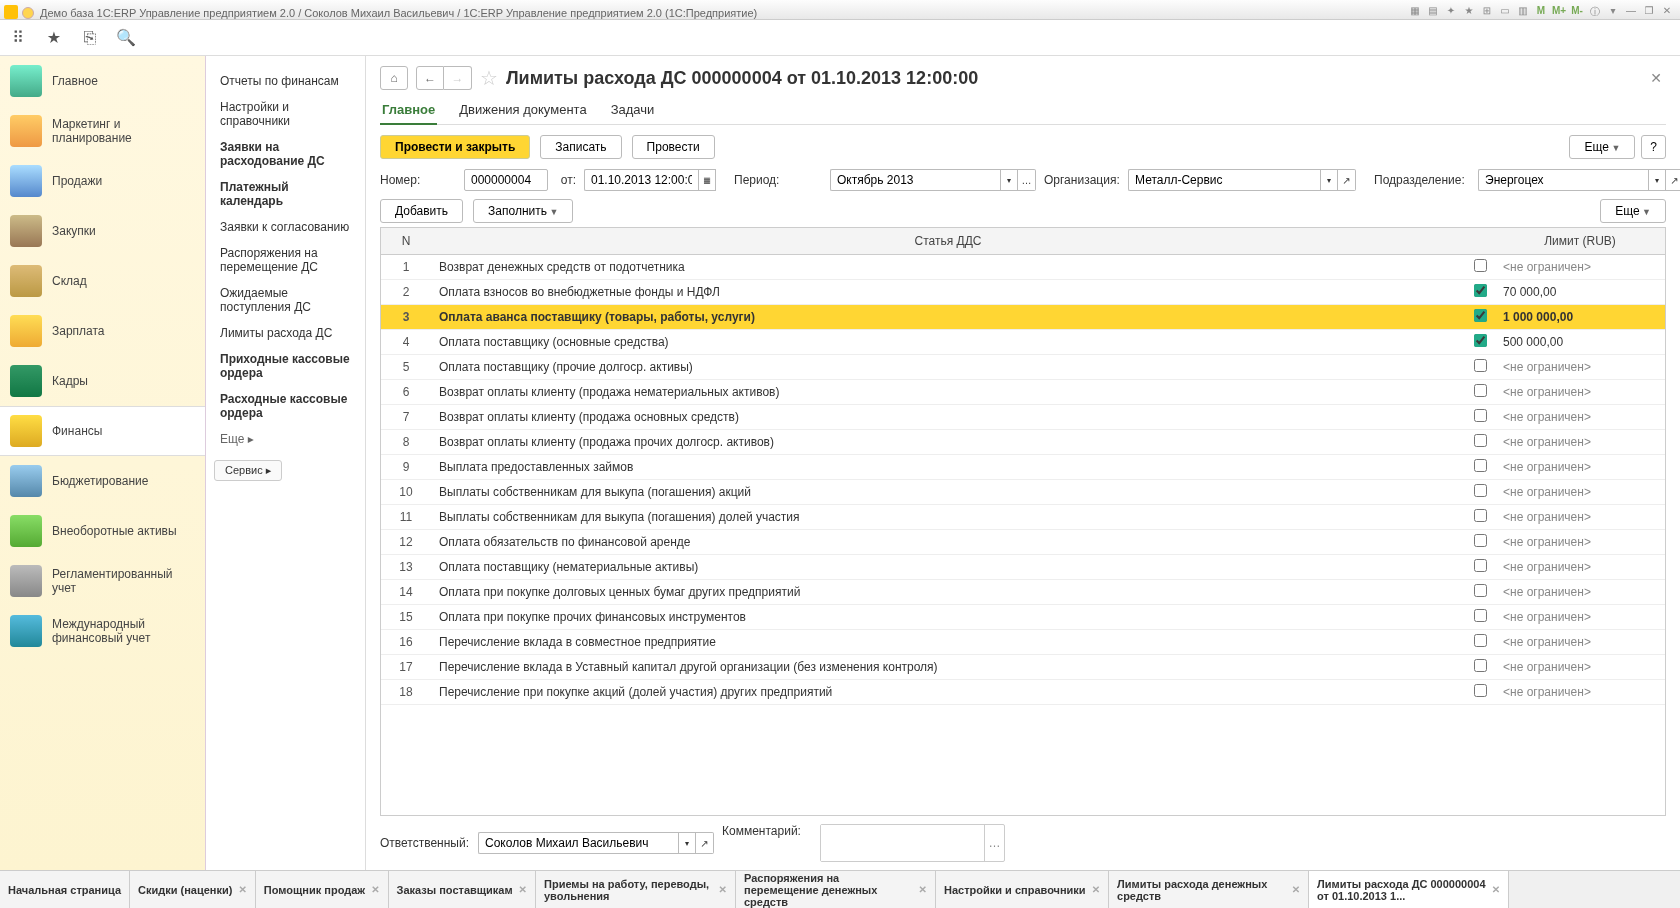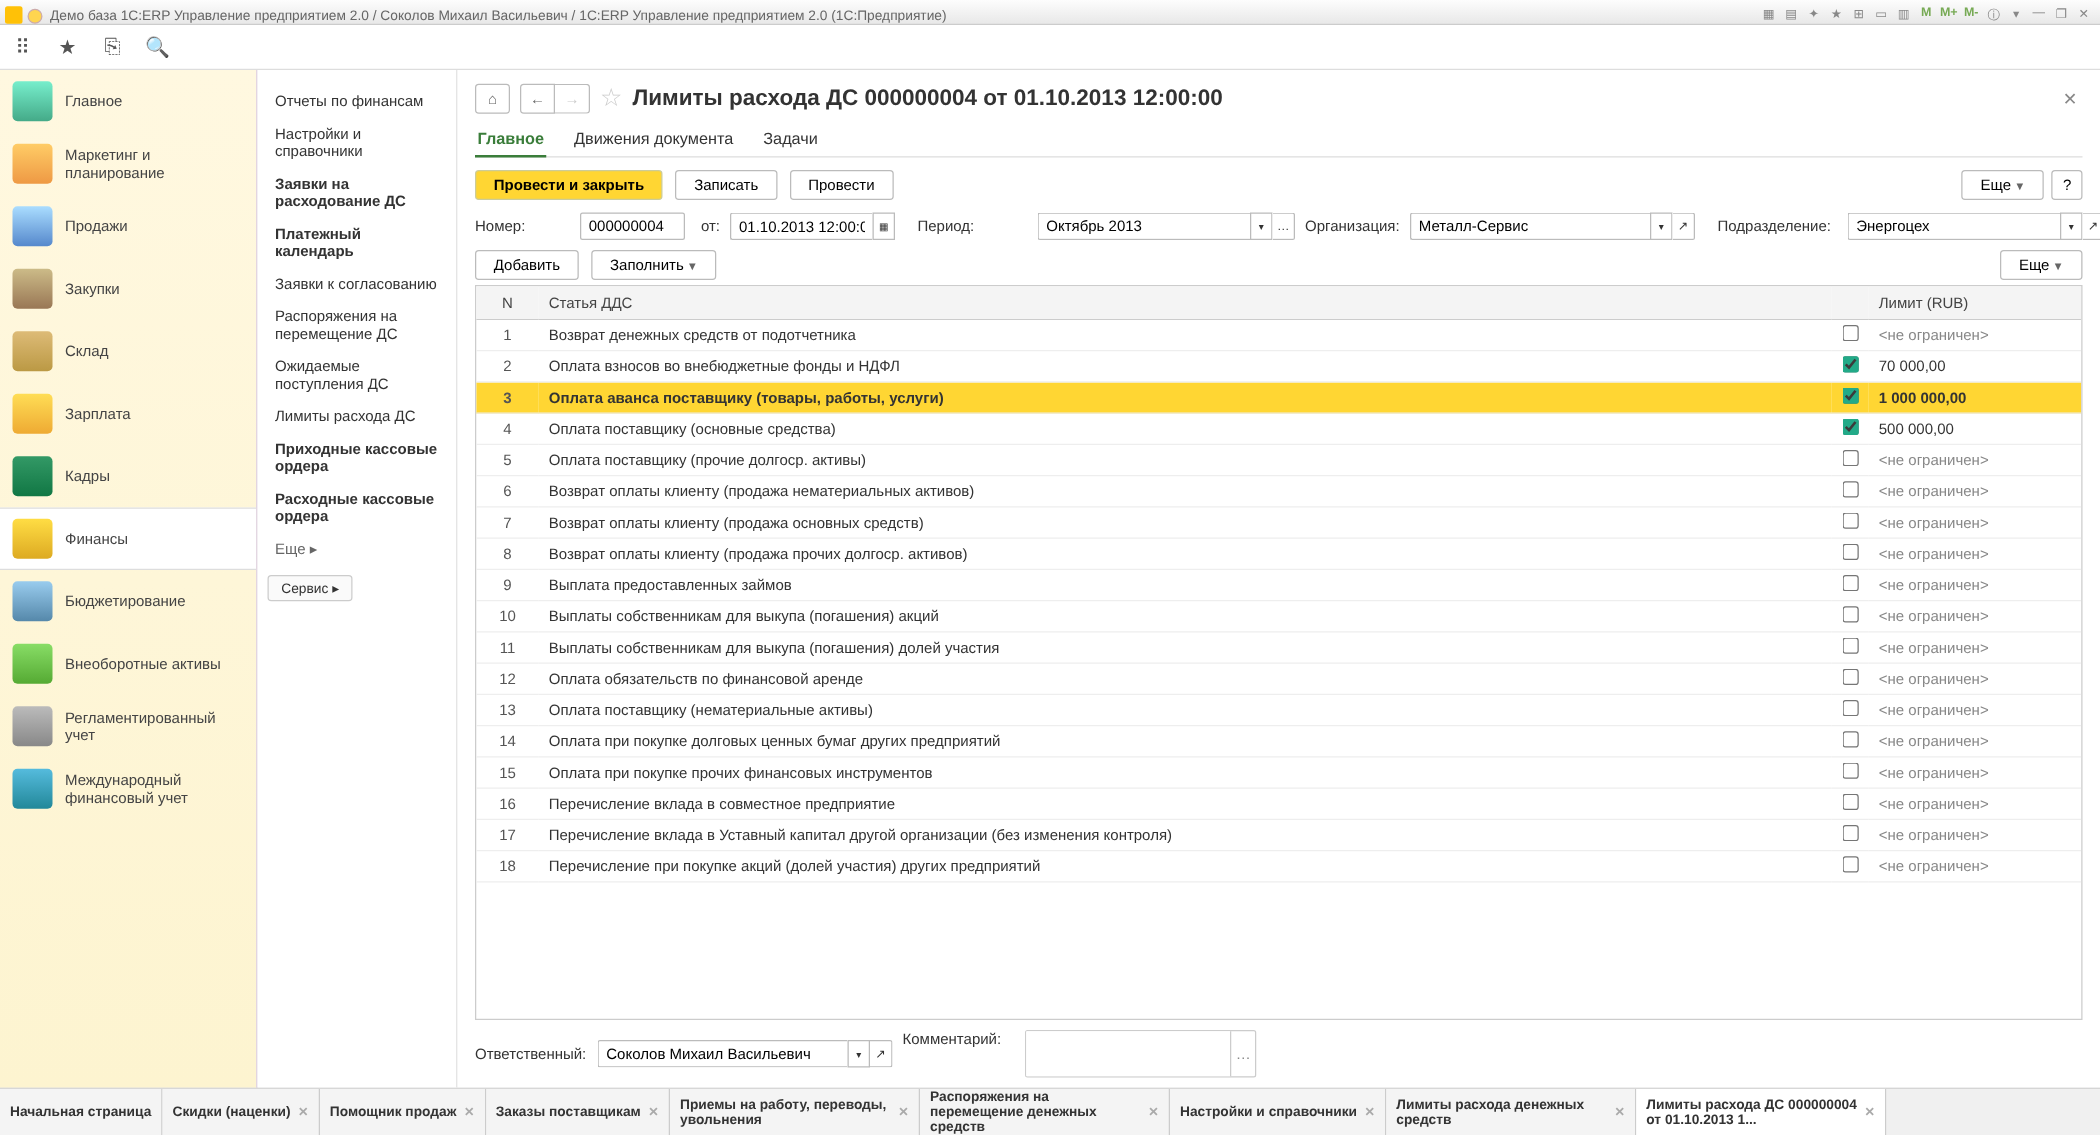--- a/index.html
+++ b/index.html
@@ -58,21 +58,21 @@
 .flabel2 { width:96px; font-size:12px; color:#333; }
 .finput { border:1px solid #bbb; border-radius:2px; padding:2px 6px; height:22px; font-size:12px; background:#fff; }
 .fsel { display:flex; }
 .fsel input { border:1px solid #bbb; border-right:none; border-radius:2px 0 0 2px; padding:2px 6px; height:22px; font-size:12px; width:170px; }
 .fsel .dd { width:18px; height:22px; border:1px solid #bbb; background:#fff; display:flex; align-items:center; justify-content:center; font-size:8px; cursor:pointer; }
 .fsel .ext { width:18px; height:22px; border:1px solid #bbb; border-left:none; background:#fff; display:flex; align-items:center; justify-content:center; font-size:10px; cursor:pointer; border-radius:0 2px 2px 0;}
 
 .tbl-cmd { display:flex; gap:10px; margin-bottom:4px; }
 .tbl-wrap { flex:1; border:1px solid #ccc; overflow:auto; min-height:100px; }
 table { width:100%; border-collapse:collapse; font-size:12px; }
-thead th { background:#f4f4f4; border-bottom:1px solid #ccc; padding:6px 8px; text-align:left; font-weight:normal; color:#444; position:sticky; top:0; }
+thead th { background:#f4f4f4; border-bottom:1px solid #ccc; padding:6px 8px; text-align:center; font-weight:normal; color:#444; position:sticky; top:0; }
 thead th.n { width:50px; text-align:center; }
 thead th.lim { width:170px; }
 tbody td { padding:4px 8px; border-bottom:1px solid #eee; }
 tbody td.n { text-align:center; color:#555; }
 tbody td.lim { padding-right:12px; }
 tbody td.chk { width:30px; text-align:center; }
 tbody tr.sel { background:#ffd633; }
 tbody tr.sel td { font-weight:bold; }
 .limtxt { color:#888; }
 input[type=checkbox] { width:13px; height:13px; cursor:pointer; accent-color:#2a8; }

